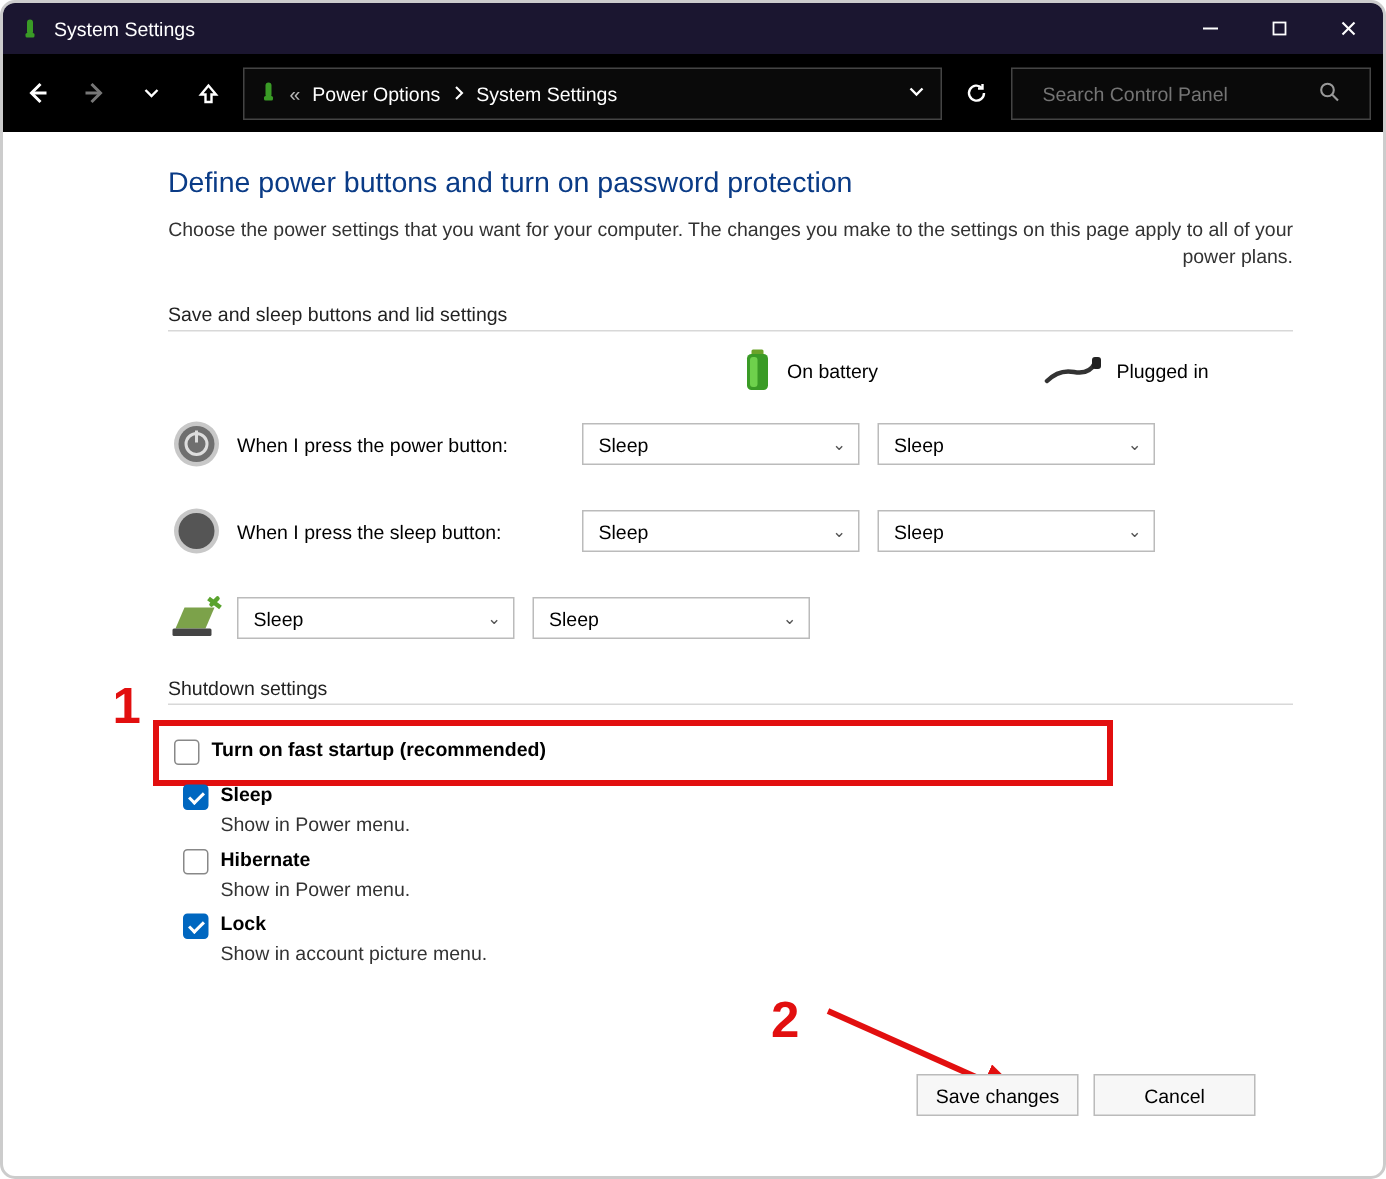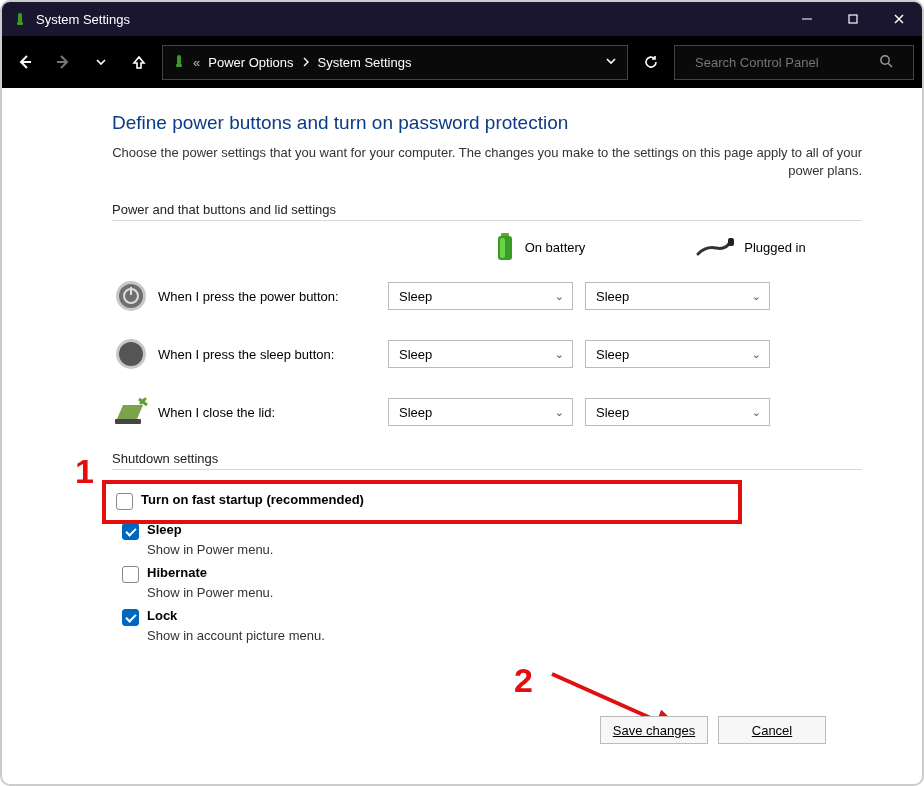--- a/index.html
+++ b/index.html
@@ -206,25 +206,24 @@
     transform: rotate(45deg);
     margin-top: -2px;
   }
   .chk-label { font-weight: 600; font-size: 13px; }
   .chk-desc { font-size: 13px; color: #333; margin-left: 25px; margin-bottom: 8px; }
   .link { color: #0066cc; text-decoration: underline; }
   .shutdown-items { margin-left: 10px; }
   
   .footer-btns {
     position: absolute;
-    right: 96px;
+    right: 85px;
     bottom: 40px;
     display: flex;
     gap: 10px;
-    text-decoration: underline;
   }
   .btn {
     min-width: 108px;
     height: 28px;
     border: 1px solid #bbb;
     background: #f7f7f7;
     display: flex; align-items: center; justify-content: center;
     font-size: 13px;
   }
   .annot-2 {
@@ -335,21 +334,21 @@
           <line x1="9.2" y1="9.2" x2="13" y2="13" stroke="#999" stroke-width="1.4"></line>
         </svg>
     </span>
   </div>
 </div>
 
 <div class="content">
   <div class="heading">Define power buttons and turn on password protection</div>
   <div class="subtext">Choose the power settings that you want for your computer. The changes you make to the settings on this page apply to all of your power plans.</div>
 
-  <div class="group-label">Power and that buttons and lid settings</div>
+  <div class="group-label">Save and sleep buttons and lid settings</div>
 
   <div class="col-heads">
     <div class="pad"></div>
     <div class="col-head">
       <span class="icon-battery">
         <svg width="24" height="32" viewBox="0 0 24 32">
             <rect x="8" y="2" width="8" height="4" rx="1" fill="#6aa329"></rect>
             <rect x="5" y="5" width="14" height="24" rx="3" fill="#3a9b26"></rect>
             <rect x="7" y="7" width="5" height="20" rx="2" fill="#6ed14c"></rect>
           </svg>
@@ -408,21 +407,20 @@
 
   <div class="setting-row">
     <div class="row-icon">
       <svg width="36" height="30" viewBox="0 0 36 30">
           <path d="M4 22 L24 22 L30 8 L10 8 Z" fill="#7ca24a"></path>
           <rect x="2" y="22" width="26" height="5" rx="1" fill="#444"></rect>
           <path d="M28 6 L32 2" stroke="#5aa32e" stroke-width="3" stroke-linecap="round"></path>
           <path d="M26 2 L34 8" stroke="#5aa32e" stroke-width="3" fill="none"></path>
         </svg>
     </div>
-    <div class="row-label">When I close the lid:</div>
     <div class="select">
       <span>Sleep</span>
         <span class="chev">⌄</span>
     </div>
     <div class="select">
       <span>Sleep</span>
         <span class="chev">⌄</span>
     </div>
   </div>
 

